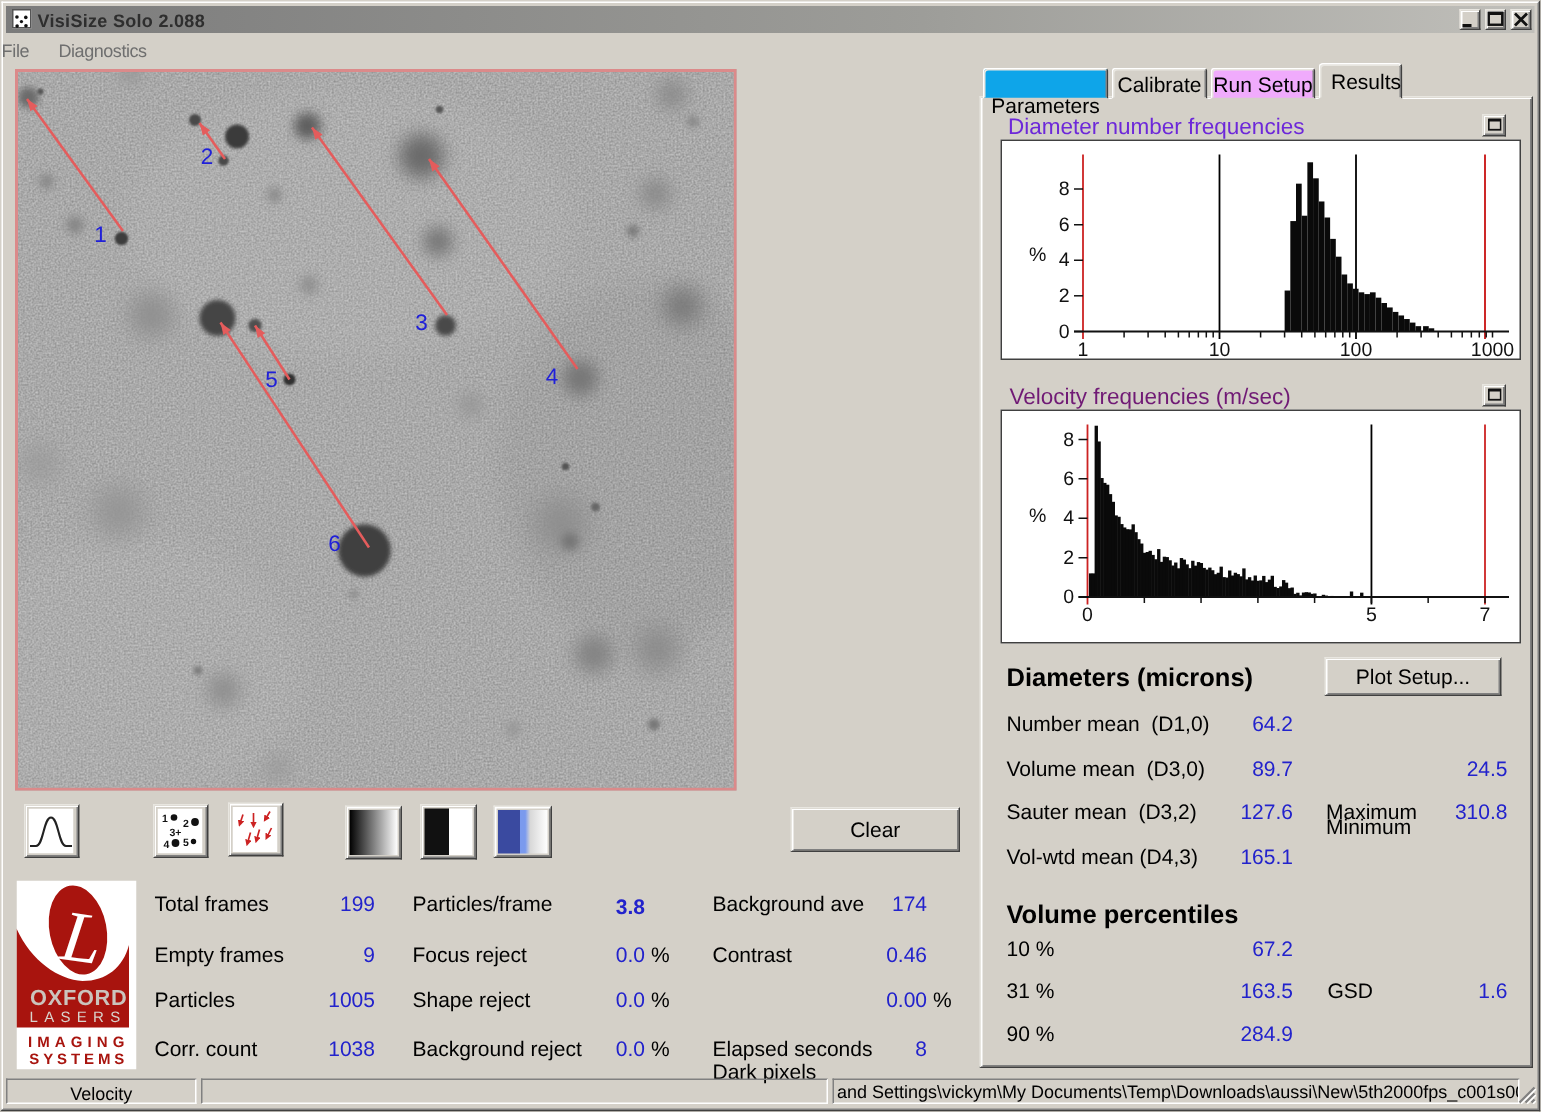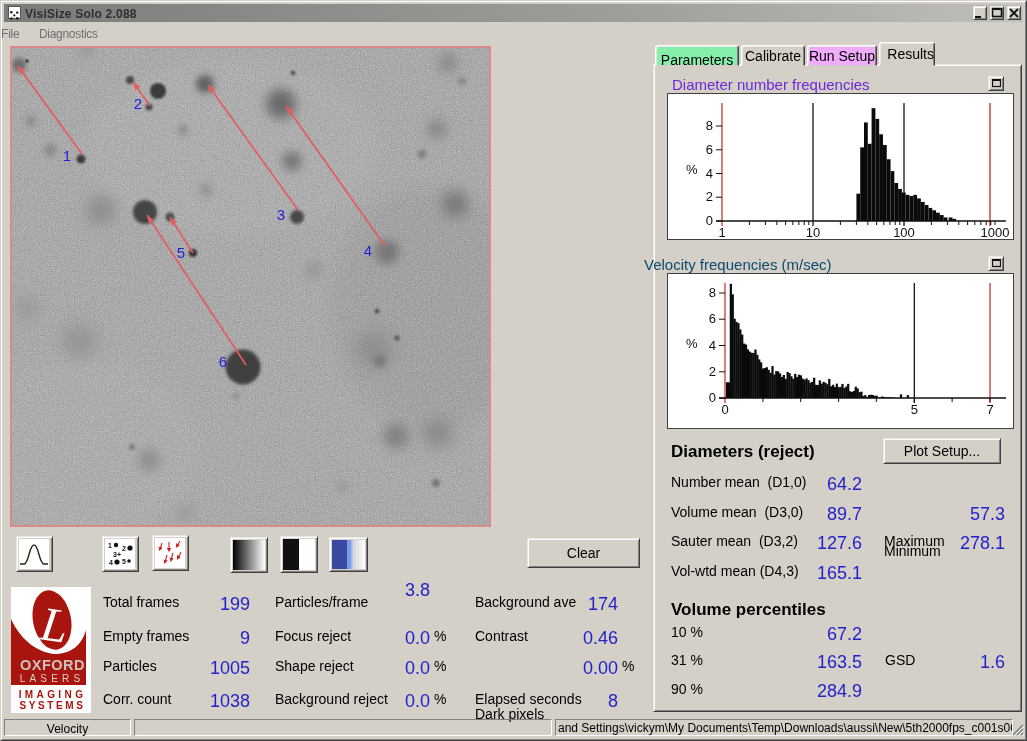--- a/index.html
+++ b/index.html
@@ -1,20 +1,20 @@
 <!DOCTYPE html>
 <html><head><meta charset="utf-8"><style>
 * { margin:0; padding:0; box-sizing:border-box; }
 html,body { width:1027px; height:741px; overflow:hidden; }
 body { position:relative; background:#d4d0c8; font-family:"Liberation Sans", sans-serif; }
 .abs { position:absolute; }
 .sunk1 { border:1px solid; border-color:#808080 #ffffff #ffffff #808080; }
 .btn { border:1px solid; border-color:#e8e6e0 #404040 #404040 #e8e6e0; box-shadow: inset 1px 1px 0 #ffffff, inset -1px -1px 0 #808080; background:#d4d0c8; }
 .lbl { position:absolute; font-size:14px; color:#000; white-space:nowrap; }
-.val { position:absolute; font-size:18px; color:#2222cc; white-space:nowrap; text-align:right; }
+.val { position:absolute; font-size:14px; color:#2222cc; white-space:nowrap; text-align:right; }
 </style></head><body>
 
 <div class="abs" style="left:0;top:0;width:1027px;height:741px;border:1px solid;border-color:#d4d0c8 #404040 #404040 #d4d0c8;"></div>
 <div class="abs" style="left:1px;top:1px;width:1025px;height:739px;border:1px solid;border-color:#ffffff #808080 #808080 #ffffff;"></div>
 
 <div class="abs" style="left:4px;top:4px;width:1019px;height:18px;background:linear-gradient(90deg,#7b7b7b,#9d9d99 60%,#c0bfba);"></div>
 <div class="abs" style="left:8px;top:6px;width:13px;height:13px;background:#fff;border:1px solid #555;">
 <svg width="11" height="11" viewBox="0 0 11 11">
       <circle cx="2.3" cy="2.3" r="1.2" fill="#111"></circle>
       <circle cx="8.2" cy="2.6" r="1.2" fill="#111"></circle>
@@ -164,21 +164,21 @@
       <polygon points="135.0,167.0 141.9,172.0 136.9,175.3" fill="#e45c5c"></polygon>
       <text x="55" y="113" text-anchor="middle" font-family="Liberation Sans, sans-serif" font-size="15" fill="#2020d8">1</text>
       <text x="126" y="61" text-anchor="middle" font-family="Liberation Sans, sans-serif" font-size="15" fill="#2020d8">2</text>
       <text x="269" y="172" text-anchor="middle" font-family="Liberation Sans, sans-serif" font-size="15" fill="#2020d8">3</text>
       <text x="356" y="208" text-anchor="middle" font-family="Liberation Sans, sans-serif" font-size="15" fill="#2020d8">4</text>
       <text x="169" y="210" text-anchor="middle" font-family="Liberation Sans, sans-serif" font-size="15" fill="#2020d8">5</text>
       <text x="211" y="319" text-anchor="middle" font-family="Liberation Sans, sans-serif" font-size="15" fill="#2020d8">6</text>
     </svg>
   </div>
 <div class="abs" style="left:653px;top:64px;width:369px;height:648px;border:1px solid;border-color:#e8e6e0 #404040 #404040 #e8e6e0;box-shadow:inset 1px 1px 0 #ffffff, inset -1px -1px 0 #808080;background:#d4d0c8;"></div>
-<div class="abs" style="left:655px;top:45px;width:84px;height:21px;background:#86efac;border:1px solid;border-color:#ffffff #404040 #d4d0c8 #ffffff;border-radius:3px 3px 0 0;box-shadow:inset 1px 1px 0 #e8e6e0, inset -1px 0 0 #808080;text-align:center;font-size:14px;padding-top:6px;">Parameters</div>
+<div class="abs" style="left:655px;top:45px;width:84px;height:21px;background:#0ea5e9;border:1px solid;border-color:#ffffff #404040 #d4d0c8 #ffffff;border-radius:3px 3px 0 0;box-shadow:inset 1px 1px 0 #e8e6e0, inset -1px 0 0 #808080;text-align:center;font-size:14px;padding-top:16px;">Parameters</div>
 <div class="abs" style="left:741px;top:45px;width:64px;height:21px;background:#d4d0c8;border:1px solid;border-color:#ffffff #404040 #d4d0c8 #ffffff;border-radius:3px 3px 0 0;box-shadow:inset 1px 1px 0 #e8e6e0, inset -1px 0 0 #808080;text-align:center;font-size:14px;padding-top:2px;">Calibrate</div>
 <div class="abs" style="left:807px;top:45px;width:70px;height:21px;background:#f0abfc;border:1px solid;border-color:#ffffff #404040 #d4d0c8 #ffffff;border-radius:3px 3px 0 0;box-shadow:inset 1px 1px 0 #e8e6e0, inset -1px 0 0 #808080;text-align:center;font-size:14px;padding-top:2px;">Run Setup</div>
 <div class="abs" style="left:879px;top:42px;width:56px;height:24px;background:#d4d0c8;border:1px solid;border-color:#ffffff #404040 #d4d0c8 #ffffff;border-radius:3px 3px 0 0;box-shadow:inset 1px 1px 0 #e8e6e0, inset -1px 0 0 #808080;z-index:5;text-align:right;font-size:14px;padding-top:3px;">Results</div>
 <div class="abs" style="left:672px;top:76px;font-size:15px;color:#6d28d9;">Diameter number frequencies</div>
 <div class="abs btn" style="left:988px;top:76px;width:16px;height:15px;display:flex;align-items:center;justify-content:center;">
     <svg width="9" height="9" viewBox="0 0 9 9">
       <rect x="0.5" y="0.5" width="8" height="7" fill="none" stroke="#111" stroke-width="1.2"></rect>
       <rect x="0.5" y="0" width="8" height="2" fill="#111"></rect>
     </svg>
   </div>
@@ -250,21 +250,21 @@
       <text x="44.0" y="106.2" text-anchor="end" font-size="13" fill="#111">2</text>
       <line x1="47.0" y1="78.5" x2="53.0" y2="78.5" stroke="#111" stroke-width="1"></line>
       <text x="44.0" y="82.5" text-anchor="end" font-size="13" fill="#111">4</text>
       <line x1="47.0" y1="54.8" x2="53.0" y2="54.8" stroke="#111" stroke-width="1"></line>
       <text x="44.0" y="58.8" text-anchor="end" font-size="13" fill="#111">6</text>
       <line x1="47.0" y1="31.0" x2="53.0" y2="31.0" stroke="#111" stroke-width="1"></line>
       <text x="44.0" y="35.0" text-anchor="end" font-size="13" fill="#111">8</text>
       <text x="17" y="79" font-size="13" fill="#111">%</text>
     </svg>
   </div>
-<div class="abs" style="left:644px;top:256px;font-size:15px;color:#0c4a6e;">Velocity frequencies (m/sec)</div>
+<div class="abs" style="left:673px;top:256px;font-size:15px;color:#701a75;">Velocity frequencies (m/sec)</div>
 <div class="abs btn" style="left:988px;top:256px;width:16px;height:15px;display:flex;align-items:center;justify-content:center;">
     <svg width="9" height="9" viewBox="0 0 9 9">
       <rect x="0.5" y="0.5" width="8" height="7" fill="none" stroke="#111" stroke-width="1.2"></rect>
       <rect x="0.5" y="0" width="8" height="2" fill="#111"></rect>
     </svg>
   </div>
 <div class="abs" style="left:667px;top:273px;width:347px;height:156px;border:1px solid #404040;background:#fff;padding:1px;">
     <svg width="342" height="152" viewBox="0 0 342 152" xmlns="http://www.w3.org/2000/svg" style="display:block" font-family="Liberation Sans, sans-serif">
       <line x1="56.0" y1="8" x2="56.0" y2="128" stroke="#cc2222" stroke-width="1.2"></line>
       <line x1="245.3" y1="8" x2="245.3" y2="128" stroke="#000000" stroke-width="1.2"></line>
@@ -377,32 +377,32 @@
       <text x="47.0" y="100.8" text-anchor="end" font-size="13" fill="#111">2</text>
       <line x1="50.0" y1="70.5" x2="56.0" y2="70.5" stroke="#111" stroke-width="1"></line>
       <text x="47.0" y="74.5" text-anchor="end" font-size="13" fill="#111">4</text>
       <line x1="50.0" y1="44.2" x2="56.0" y2="44.2" stroke="#111" stroke-width="1"></line>
       <text x="47.0" y="48.2" text-anchor="end" font-size="13" fill="#111">6</text>
       <line x1="50.0" y1="18.0" x2="56.0" y2="18.0" stroke="#111" stroke-width="1"></line>
       <text x="47.0" y="22.0" text-anchor="end" font-size="13" fill="#111">8</text>
       <text x="17" y="73" font-size="13" fill="#111">%</text>
     </svg>
   </div>
-<div class="abs" style="left:671px;top:442px;font-size:17px;font-weight:bold;color:#000;">Diameters (reject)</div>
+<div class="abs" style="left:671px;top:442px;font-size:17px;font-weight:bold;color:#000;">Diameters (microns)</div>
 <div class="abs btn" style="left:883px;top:438px;width:118px;height:26px;text-align:center;font-size:14px;padding-top:4px;">Plot Setup...</div>
 <div class="lbl" style="left:671px;top:474px;">Number mean&nbsp;&nbsp;(D1,0)</div>
 <div class="val" style="left:782px;top:474px;width:80px;">64.2</div>
 <div class="lbl" style="left:671px;top:504px;">Volume mean&nbsp;&nbsp;(D3,0)</div>
 <div class="val" style="left:782px;top:504px;width:80px;">89.7</div>
 <div class="lbl" style="left:884px;top:504px;margin-top:39px;">Minimum</div>
-<div class="val" style="left:945px;top:504px;width:60px;">57.3</div>
+<div class="val" style="left:945px;top:504px;width:60px;">24.5</div>
 <div class="lbl" style="left:671px;top:533px;">Sauter mean&nbsp;&nbsp;(D3,2)</div>
 <div class="val" style="left:782px;top:533px;width:80px;">127.6</div>
 <div class="lbl" style="left:884px;top:533px;">Maximum</div>
-<div class="val" style="left:945px;top:533px;width:60px;">278.1</div>
+<div class="val" style="left:945px;top:533px;width:60px;">310.8</div>
 <div class="lbl" style="left:671px;top:563px;">Vol-wtd mean (D4,3)</div>
 <div class="val" style="left:782px;top:563px;width:80px;">165.1</div>
 <div class="abs" style="left:671px;top:600px;font-size:17px;font-weight:bold;color:#000;">Volume percentiles</div>
 <div class="lbl" style="left:671px;top:624px;">10 %</div>
 <div class="val" style="left:782px;top:624px;width:80px;">67.2</div>
 <div class="lbl" style="left:671px;top:652px;">31 %</div>
 <div class="val" style="left:782px;top:652px;width:80px;">163.5</div>
 <div class="lbl" style="left:885px;top:652px;">GSD</div>
 <div class="val" style="left:945px;top:652px;width:60px;">1.6</div>
 <div class="lbl" style="left:671px;top:681px;">90 %</div>
@@ -461,21 +461,21 @@
   </div>
 <div class="lbl" style="left:103px;top:594px;">Total frames</div>
 <div class="val" style="left:190px;top:594px;width:60px;">199</div>
 <div class="lbl" style="left:103px;top:628px;">Empty frames</div>
 <div class="val" style="left:190px;top:628px;width:60px;">9</div>
 <div class="lbl" style="left:103px;top:658px;">Particles</div>
 <div class="val" style="left:190px;top:658px;width:60px;">1005</div>
 <div class="lbl" style="left:103px;top:691px;">Corr. count</div>
 <div class="val" style="left:190px;top:691px;width:60px;">1038</div>
 <div class="lbl" style="left:275px;top:594px;">Particles/frame</div>
-<div class="val" style="left:370px;top:580px;width:60px;">3.8</div>
+<div class="val" style="left:370px;top:596px;width:60px;font-weight:bold;">3.8</div>
 <div class="lbl" style="left:275px;top:628px;">Focus reject</div>
 <div class="val" style="left:370px;top:628px;width:60px;">0.0</div>
 <div class="lbl" style="left:434px;top:628px;">%</div>
 <div class="lbl" style="left:275px;top:658px;">Shape reject</div>
 <div class="val" style="left:370px;top:658px;width:60px;">0.0</div>
 <div class="lbl" style="left:434px;top:658px;">%</div>
 <div class="lbl" style="left:275px;top:691px;">Background reject</div>
 <div class="val" style="left:370px;top:691px;width:60px;">0.0</div>
 <div class="lbl" style="left:434px;top:691px;">%</div>
 <div class="lbl" style="left:475px;top:594px;">Background ave</div>

